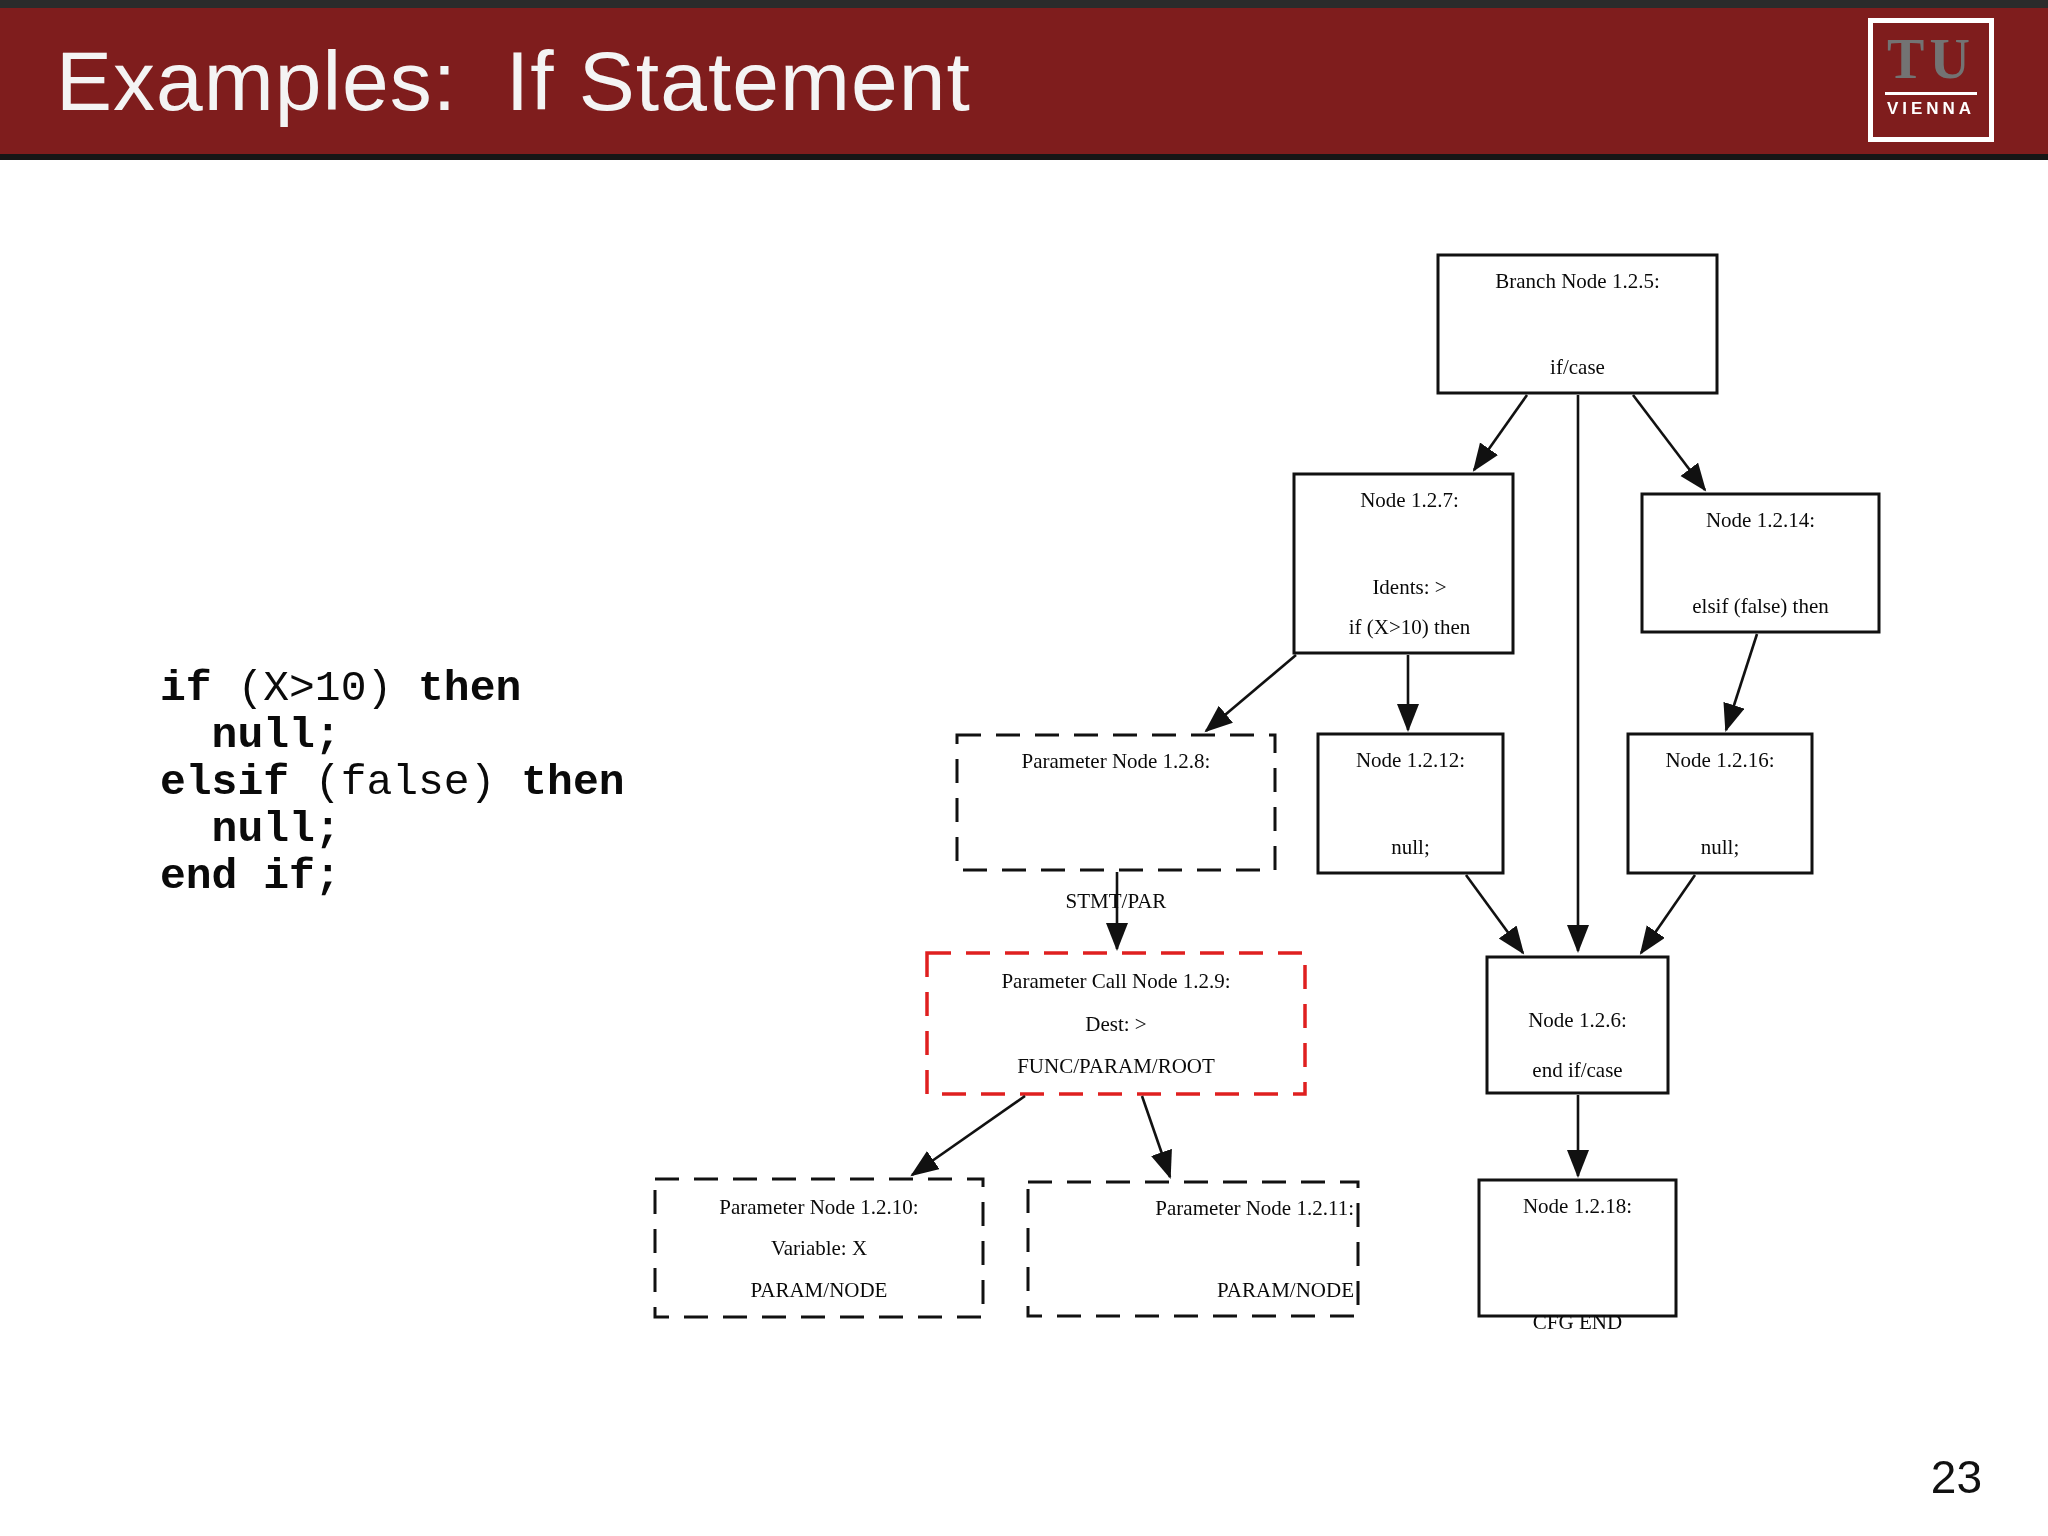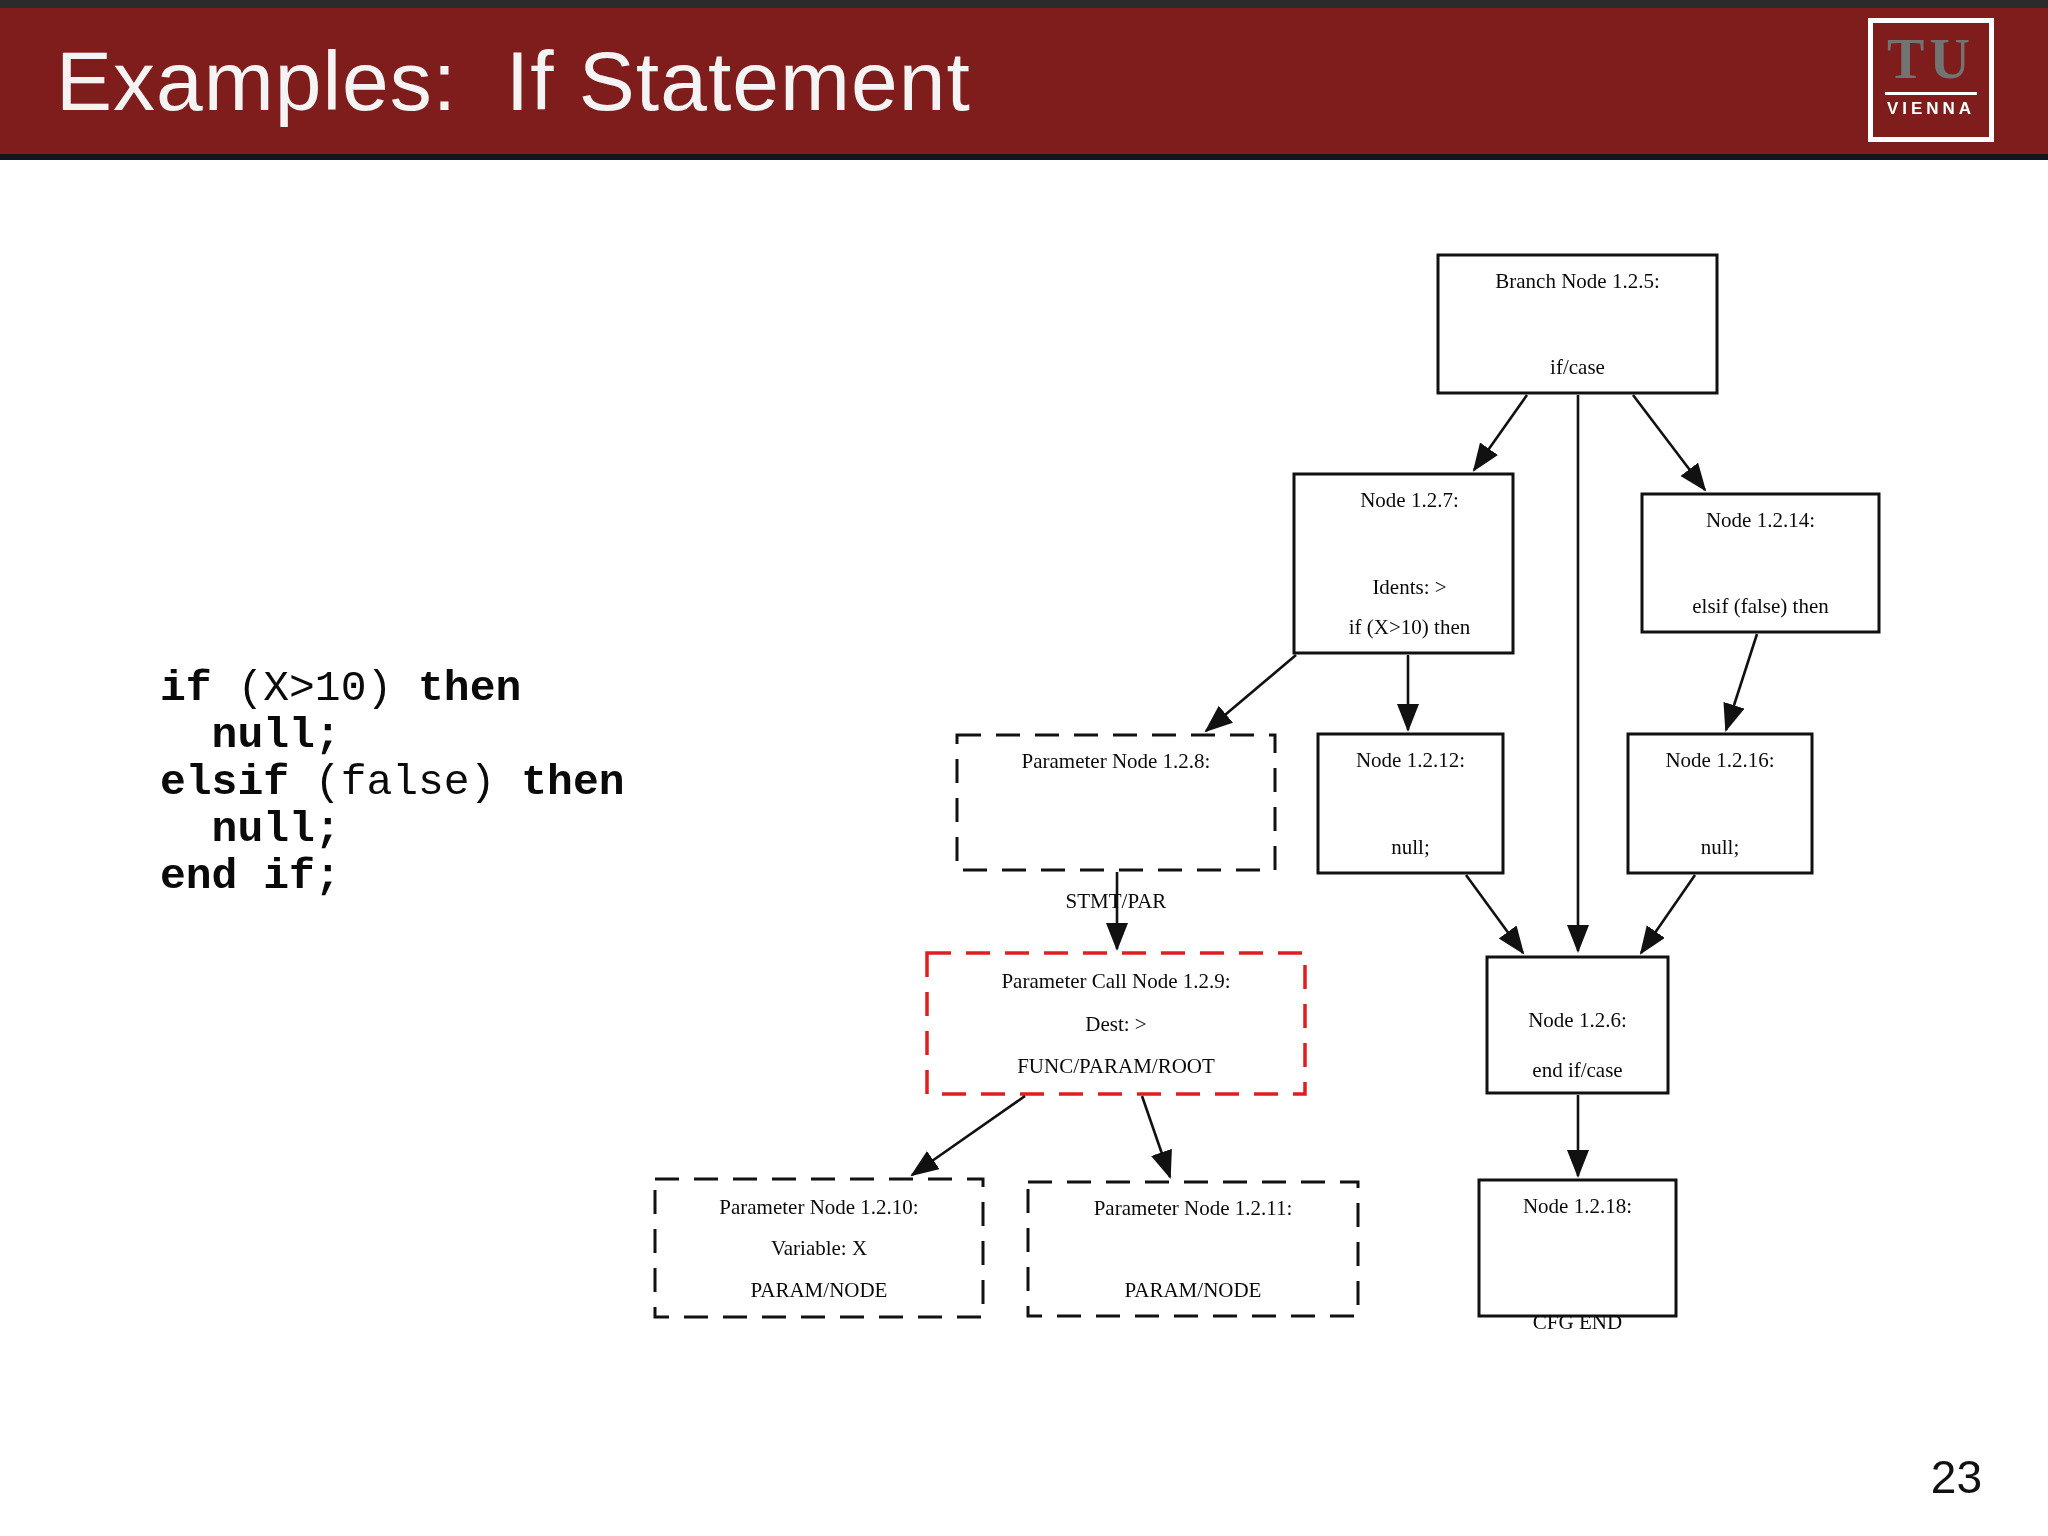--- a/index.html
+++ b/index.html
@@ -129,21 +129,21 @@
       <div class="node" style="left: 1487px; top: 994px; width: 181px; height: 100px;">
         <div class="nline">Node 1.2.6:</div>
         <div class="spacer"></div>
         <div class="nline">end if/case</div>
       </div>
       <div class="node" style="left: 655px; top: 1179px; width: 328px; height: 138px;">
         <div class="nline">Parameter Node 1.2.10:</div>
         <div class="nline">Variable: X</div>
         <div class="nline">PARAM/NODE</div>
       </div>
-      <div class="node" style="left: 1028px; top: 1182px; width: 330px; height: 134px;">
+      <div class="node" style="left: 1028px; top: 1182px; width: 330px; height: 134px; align-items: flex-end;">
         <div class="nline">Parameter Node 1.2.11:</div>
         <div class="spacer"></div>
         <div class="nline">PARAM/NODE</div>
       </div>
       <div class="node" style="left: 1479px; top: 1180px; width: 197px; height: 168px;">
         <div class="nline">Node 1.2.18:</div>
         <div class="spacer"></div>
         <div class="nline">CFG END</div>
       </div>
     </div>

